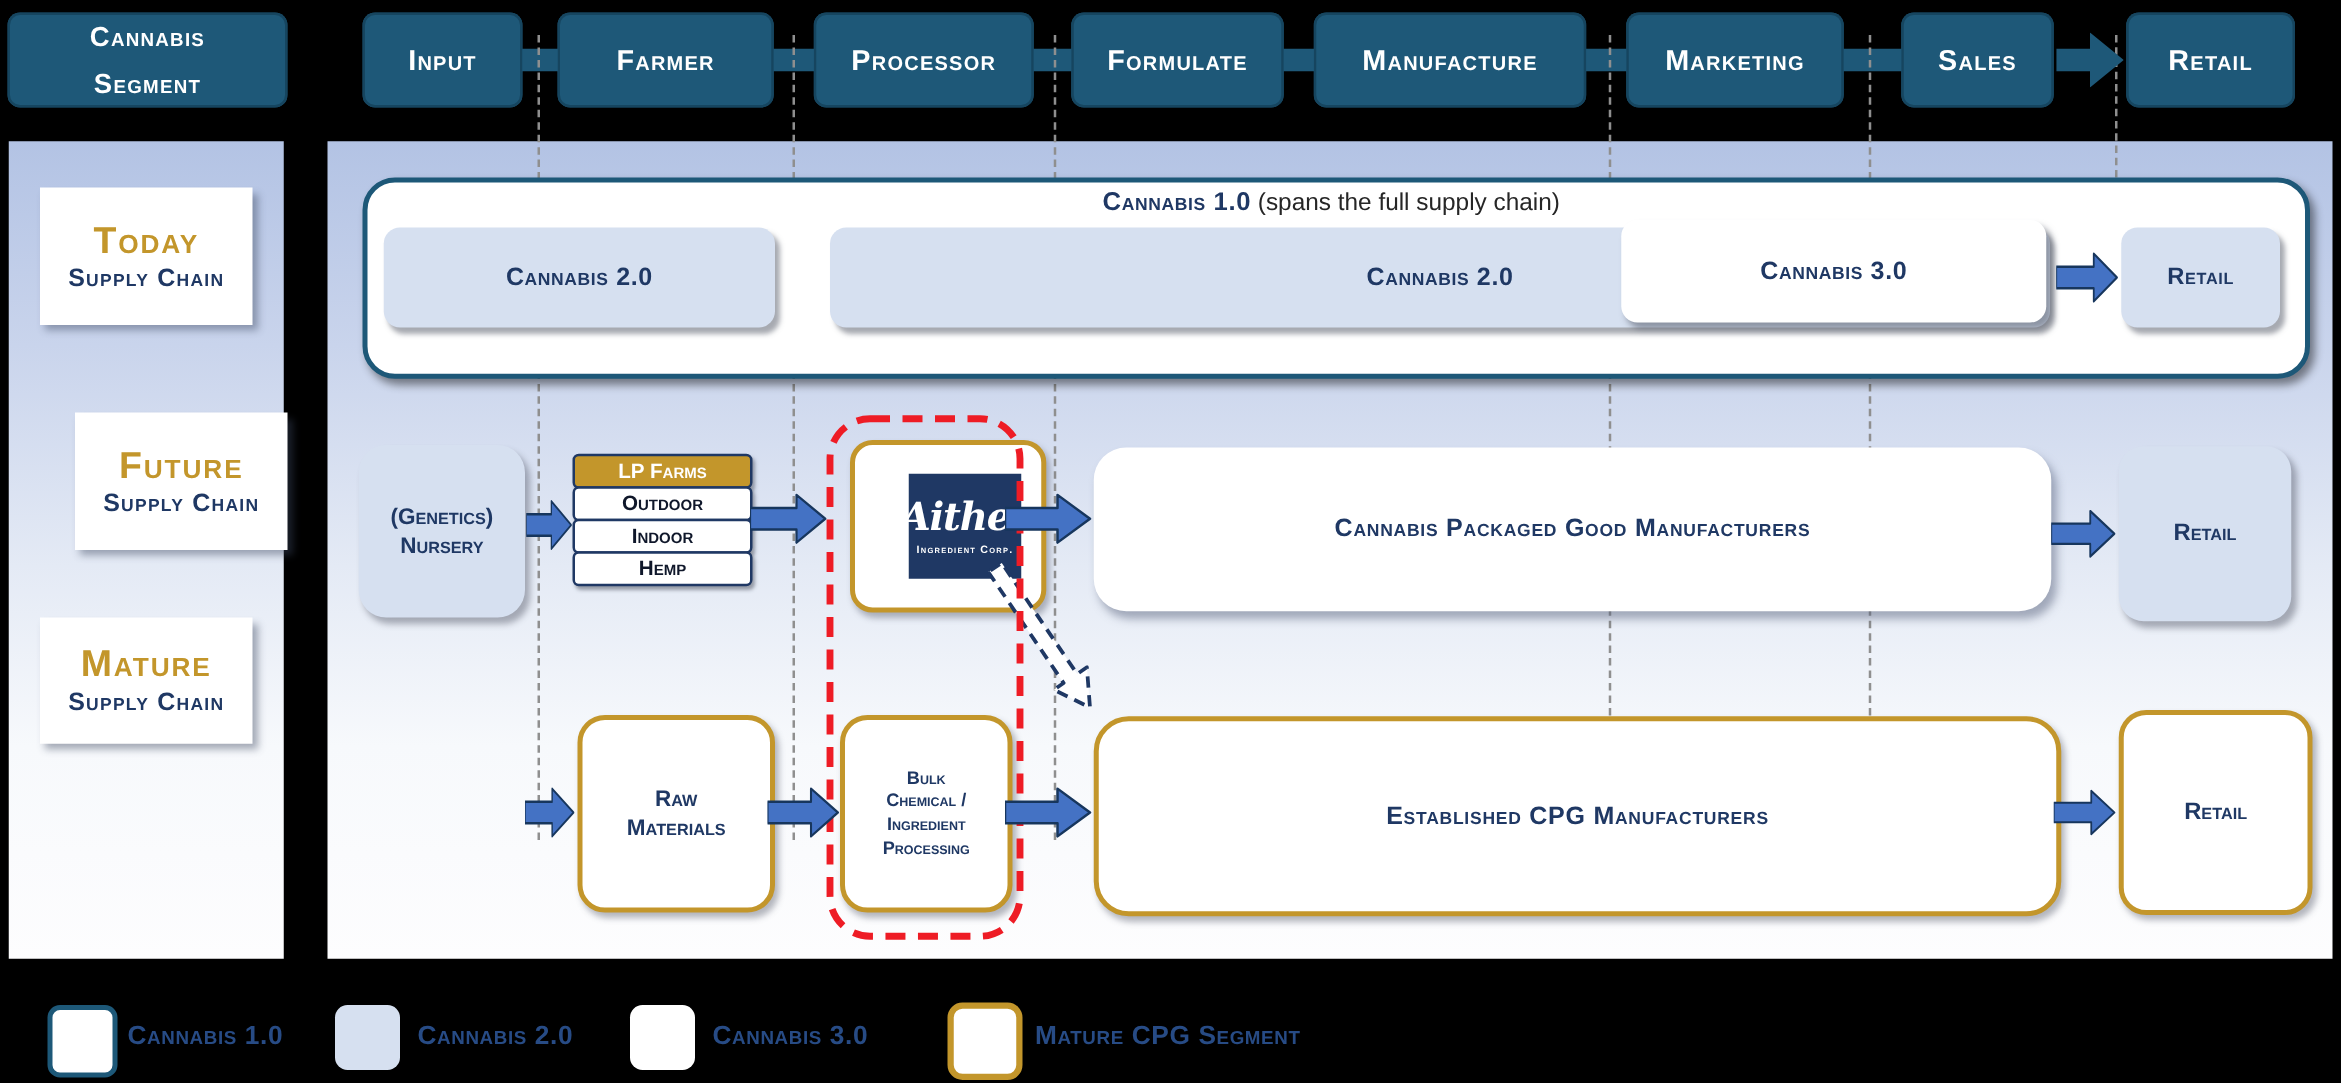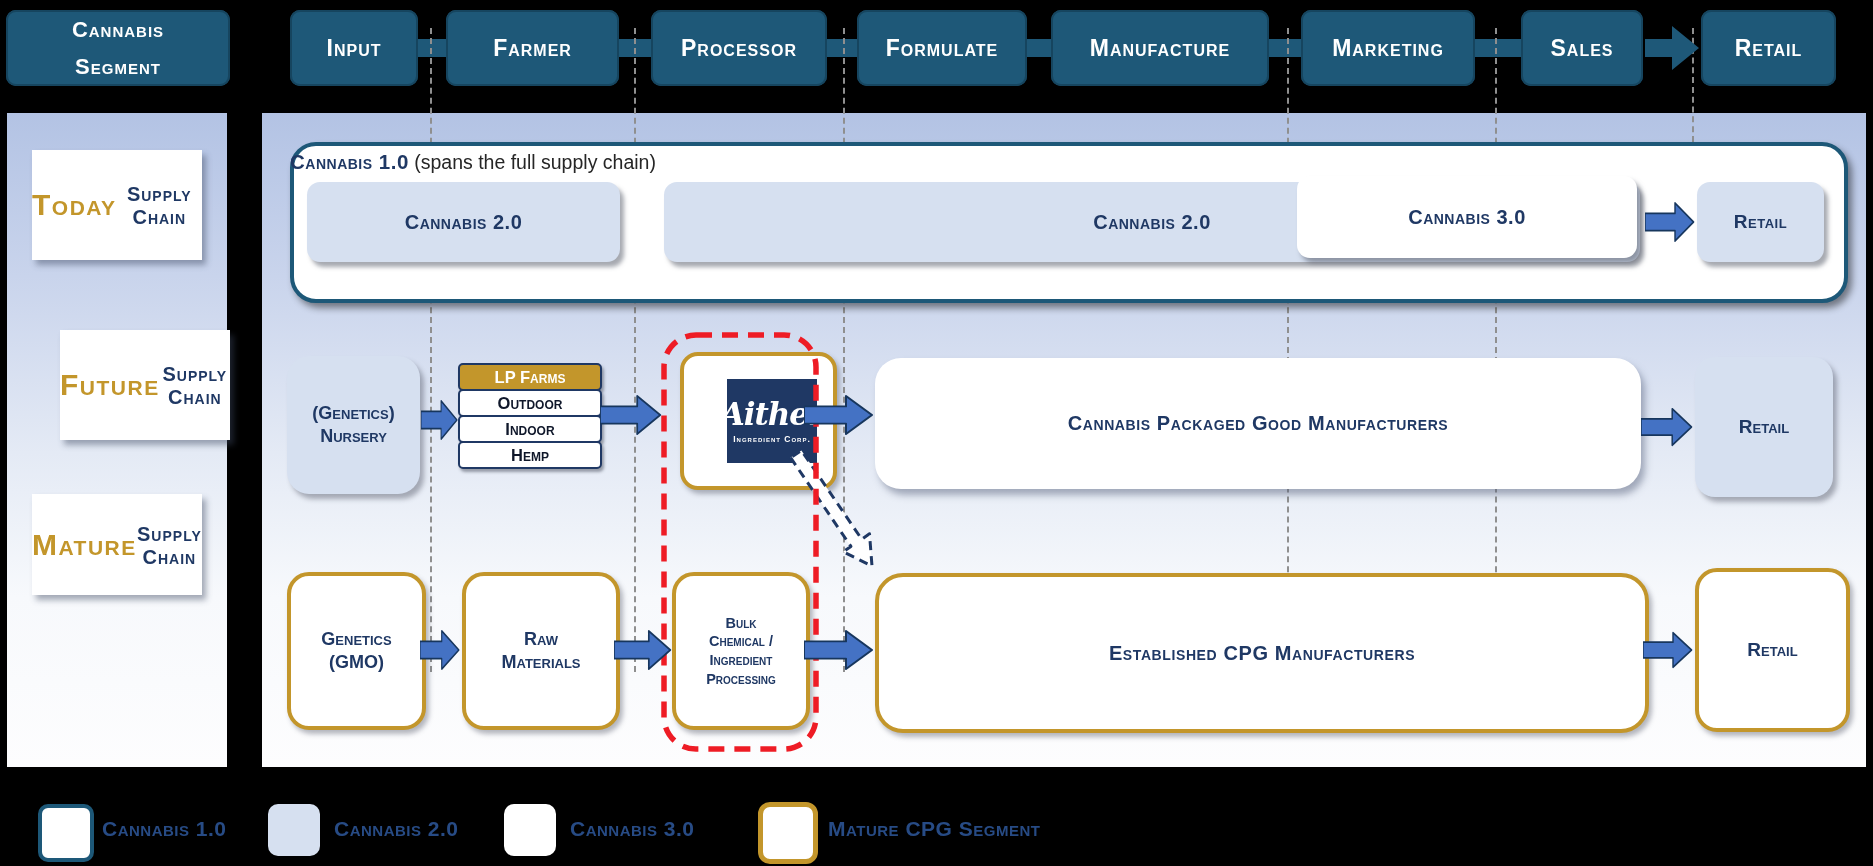--- a/index.html
+++ b/index.html
@@ -8,29 +8,29 @@
   .abs{position:absolute;}
   .sc{font-variant:small-caps;}
   
   .stage{background:#1E5878;border-radius:10px;color:#fff;display:flex;align-items:center;justify-content:center;
          font-weight:bold;font-size:23px;letter-spacing:1px;z-index:3;box-shadow:inset 0 0 0 2px #16455f;}
   .seg-head{flex-direction:column;line-height:1.18;font-size:22px;text-align:center;gap:11px;}
   .hconn{background:#1E5878;height:18px;top:39px;z-index:2;}
   svg.ha polygon{fill:#1E5878;}
   
   .panel{background:linear-gradient(180deg,#b3c3e4 0%,#c9d4ec 25%,#e4eaf5 52%,#f7f9fc 74%,#fdfdfe 100%);z-index:1;}
-  .side-label{background:#fff;box-shadow:4px 5px 6px rgba(60,70,95,.45);display:flex;flex-direction:row;
-              align-items:center;justify-content:center;z-index:3;text-align:center;}
+  .side-label{background:#fff;box-shadow:4px 5px 6px rgba(60,70,95,.45);display:flex;flex-direction:column;
+              justify-content:center;z-index:3;text-align:center;}
   .side-title{color:#C3962B;font-weight:bold;font-size:30px;letter-spacing:1.5px;}
   .side-sub{color:#1F3864;font-weight:bold;font-size:20px;letter-spacing:1px;margin-top:2px;}
   
   .vline{width:0;border-left:2px dashed #8F8F8F;top:28px;z-index:2;}
   
   .c1box{background:#fff;border:4px solid #1D5878;border-radius:26px;z-index:3;box-shadow:4px 5px 7px rgba(0,0,0,.45);}
-  .c1title{width:100%;top:150px;font-size:19.5px;color:#262626;z-index:4;}
+  .c1title{width:100%;text-align:center;top:150px;font-size:19.5px;color:#262626;z-index:4;}
   .c1title b{color:#1F3864;font-size:20.5px;font-variant:small-caps;letter-spacing:.5px;}
   .chip{background:#D6E0F0;border-radius:13px;display:flex;align-items:center;justify-content:center;
         color:#1F3864;font-weight:bold;font-size:20px;letter-spacing:.5px;z-index:4;
         box-shadow:4px 5px 4px rgba(80,85,100,.5);}
   .whitebox{background:#fff;border-radius:13px;display:flex;align-items:center;justify-content:center;
         color:#1F3864;font-weight:bold;font-size:20px;letter-spacing:.5px;z-index:5;
         box-shadow:4px 5px 5px rgba(80,85,100,.55);}
   .roundwhite{background:#fff;border-radius:26px;display:flex;align-items:center;justify-content:center;
         color:#1F3864;font-weight:bold;font-size:20px;letter-spacing:.6px;z-index:4;
         box-shadow:4px 6px 7px rgba(90,100,125,.5);text-align:center;}
@@ -187,24 +187,20 @@
   <div class="abs roundwhite sc" style="left:875px;top:358px;width:766px;height:131px;">
       <span>Cannabis Packaged Good Manufacturers</span>
     </div>
   <svg class="abs fa" style="left:1641px;top:407px;" width="52" height="40" viewBox="0 0 70 44" preserveAspectRatio="none">
     <polygon points="0,13 42,13 42,2 68,22 42,42 42,31 0,31"></polygon>
   </svg>
   <div class="abs lightcell sc" style="left:1695px;top:357px;width:138px;height:140px;font-size:19px;border-radius:20px;">
       <span>Retail</span>
     </div>
 
-  <div class="abs goldbox sc line2" style="left:287px;top:572px;width:131px;height:150px;font-size:18px;">
-    <div>Genetics</div>
-    <div>(GMO)</div>
-  </div>
   <svg class="abs fa" style="left:420px;top:629px;" width="40" height="42" viewBox="0 0 70 44" preserveAspectRatio="none">
     <polygon points="0,13 38,13 38,2 68,22 38,42 38,31 0,31"></polygon>
   </svg>
   <div class="abs goldbox sc line2" style="left:462px;top:572px;width:150px;height:150px;font-size:18px;">
     <div>Raw</div>
     <div>Materials</div>
   </div>
   <svg class="abs fa" style="left:614px;top:629px;" width="58" height="42" viewBox="0 0 70 44" preserveAspectRatio="none">
     <polygon points="0,13 42,13 42,2 68,22 42,42 42,31 0,31"></polygon>
   </svg>

